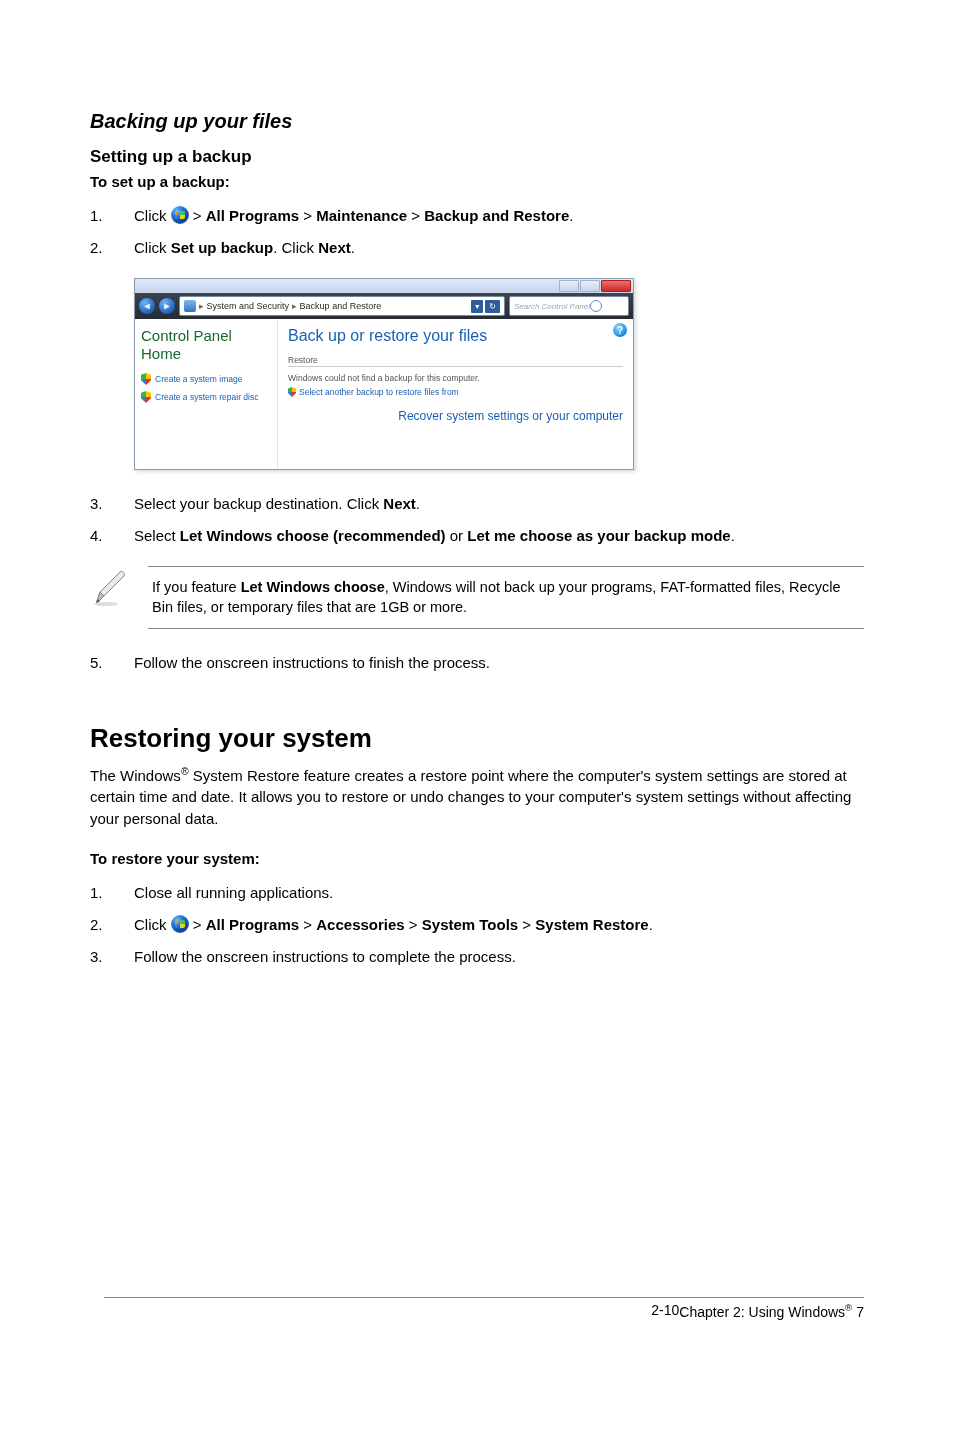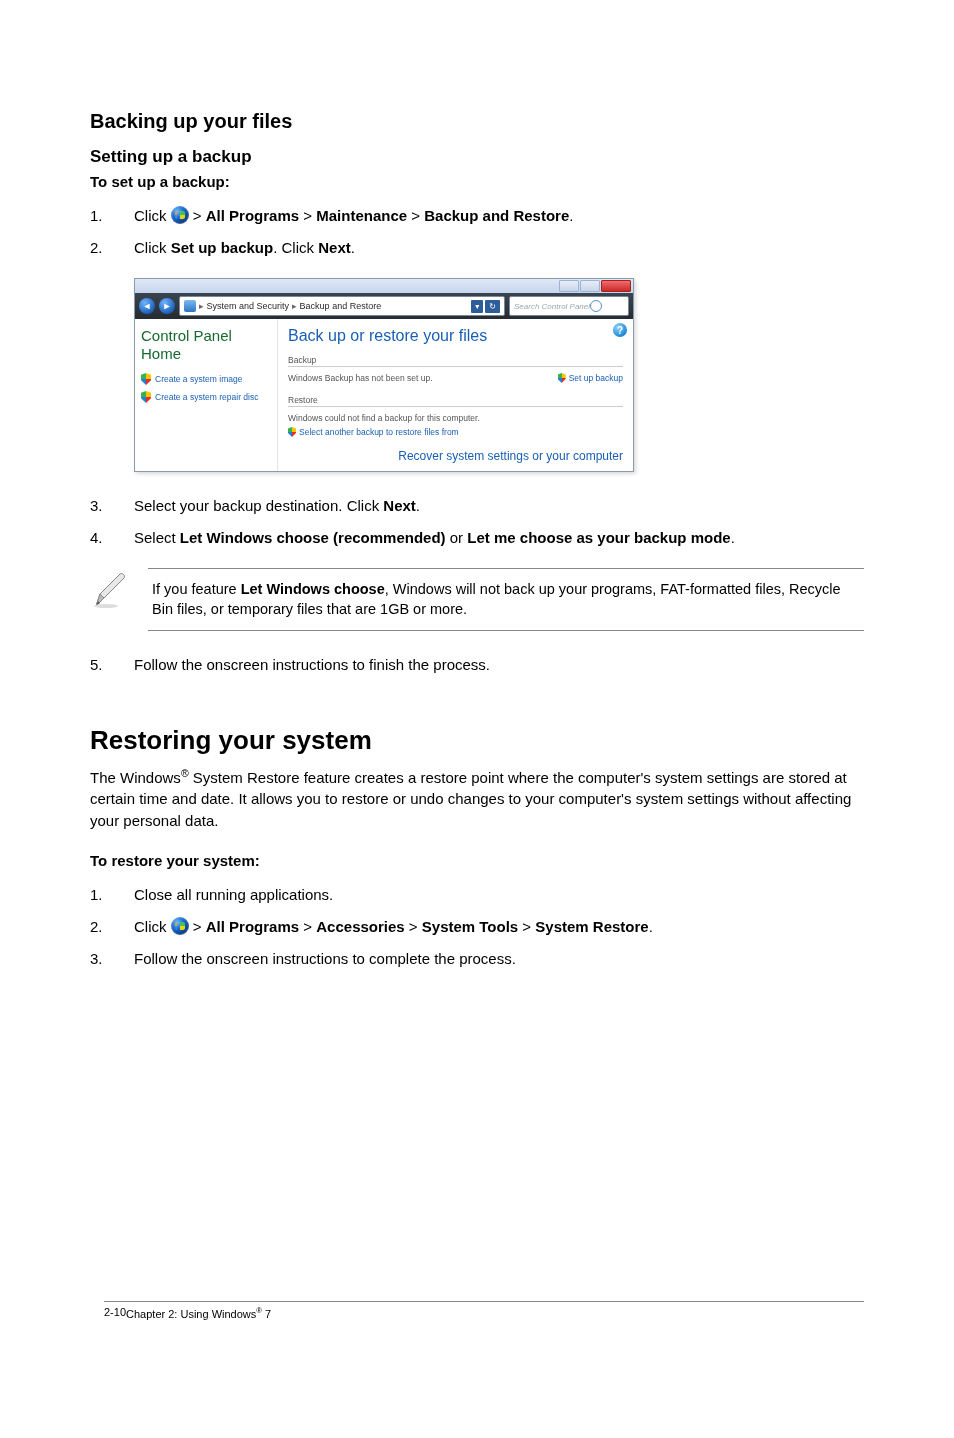--- a/index.html
+++ b/index.html
@@ -14,20 +14,21 @@
   .page {
     padding: 110px 90px 50px 90px;
     box-sizing: border-box;
     min-height: 1380px;
     position: relative;
   }
   .h2 {
     font-weight: bold;
     font-size: 20px;
     margin-bottom: 14px;
+    font-style: italic;
   }
   .h3 {
     font-weight: bold;
     font-size: 17px;
     margin-bottom: 6px;
   }
   .h4 {
     font-weight: bold;
     font-size: 15px;
     margin-bottom: 14px;
@@ -288,22 +289,22 @@
     border-top: 1px solid #888;
     border-bottom: 1px solid #888;
     padding: 10px 4px;
     font-size: 14.5px;
     line-height: 1.4;
   }
 
   .pagefoot {
     border-top: 1px solid #888;
     display: flex;
-    justify-content: flex-start;
-    font-size: 11px;
+    justify-content: flex-end;
+    font-size: 14px;
     padding-top: 4px;
     position: absolute;
     bottom: 60px;
     left: 104px;
     right: 90px;
   }
   sup { font-size: 0.7em; }
 </style>
 </head>
 <body>
@@ -364,30 +365,20 @@
               <span>Create a system image</span>
             </div>
           <div class="side-link">
               <span class="shield"></span>
               <span>Create a system repair disc</span>
             </div>
         </div>
         <div class="win-main">
           <div class="main-h">Back up or restore your files</div>
           <div class="group">
-            <div class="group-label">Backup</div>
-            <div class="group-row">
-              <span>Windows Backup has not been set up.</span>
-              <span class="action-link">
-                  <span class="mini-shield"></span>
-                  <span>Set up backup</span>
-                </span>
-            </div>
-          </div>
-          <div class="group">
             <div class="group-label">Restore</div>
             <div class="group-row">
                 <span>Windows could not find a backup for this computer.</span>
               </div>
             <div class="group-row">
                 <span class="action-link">
                   <span class="mini-shield"></span>
                   <span>Select another backup to restore files from</span>
                 </span>
               </div>

